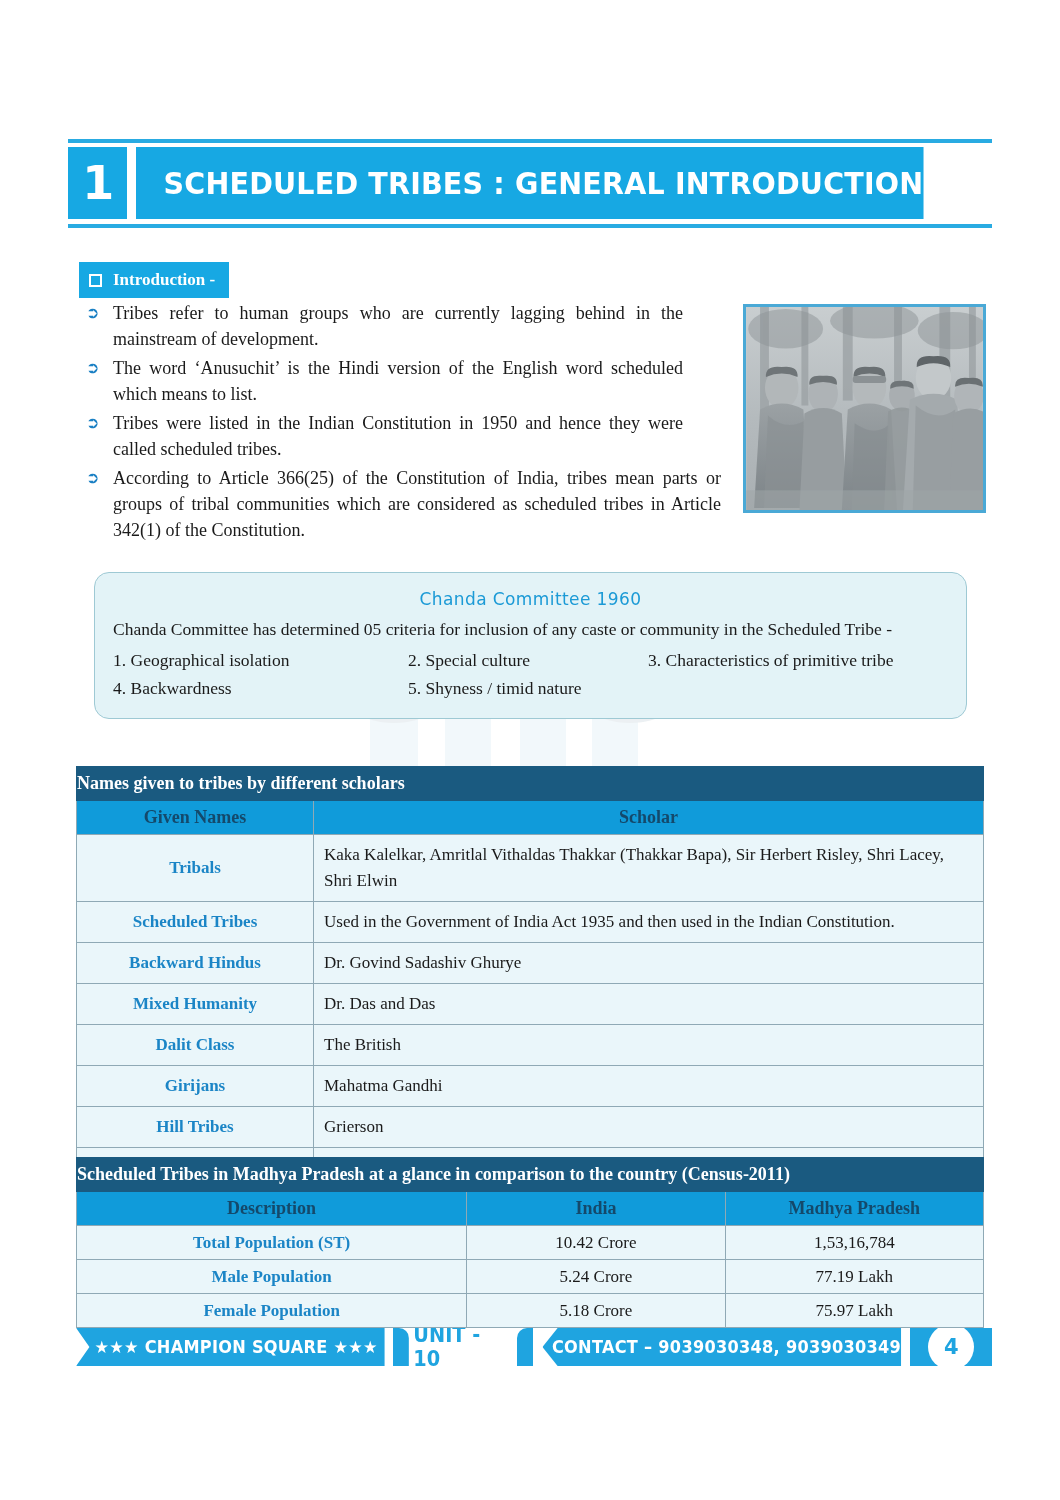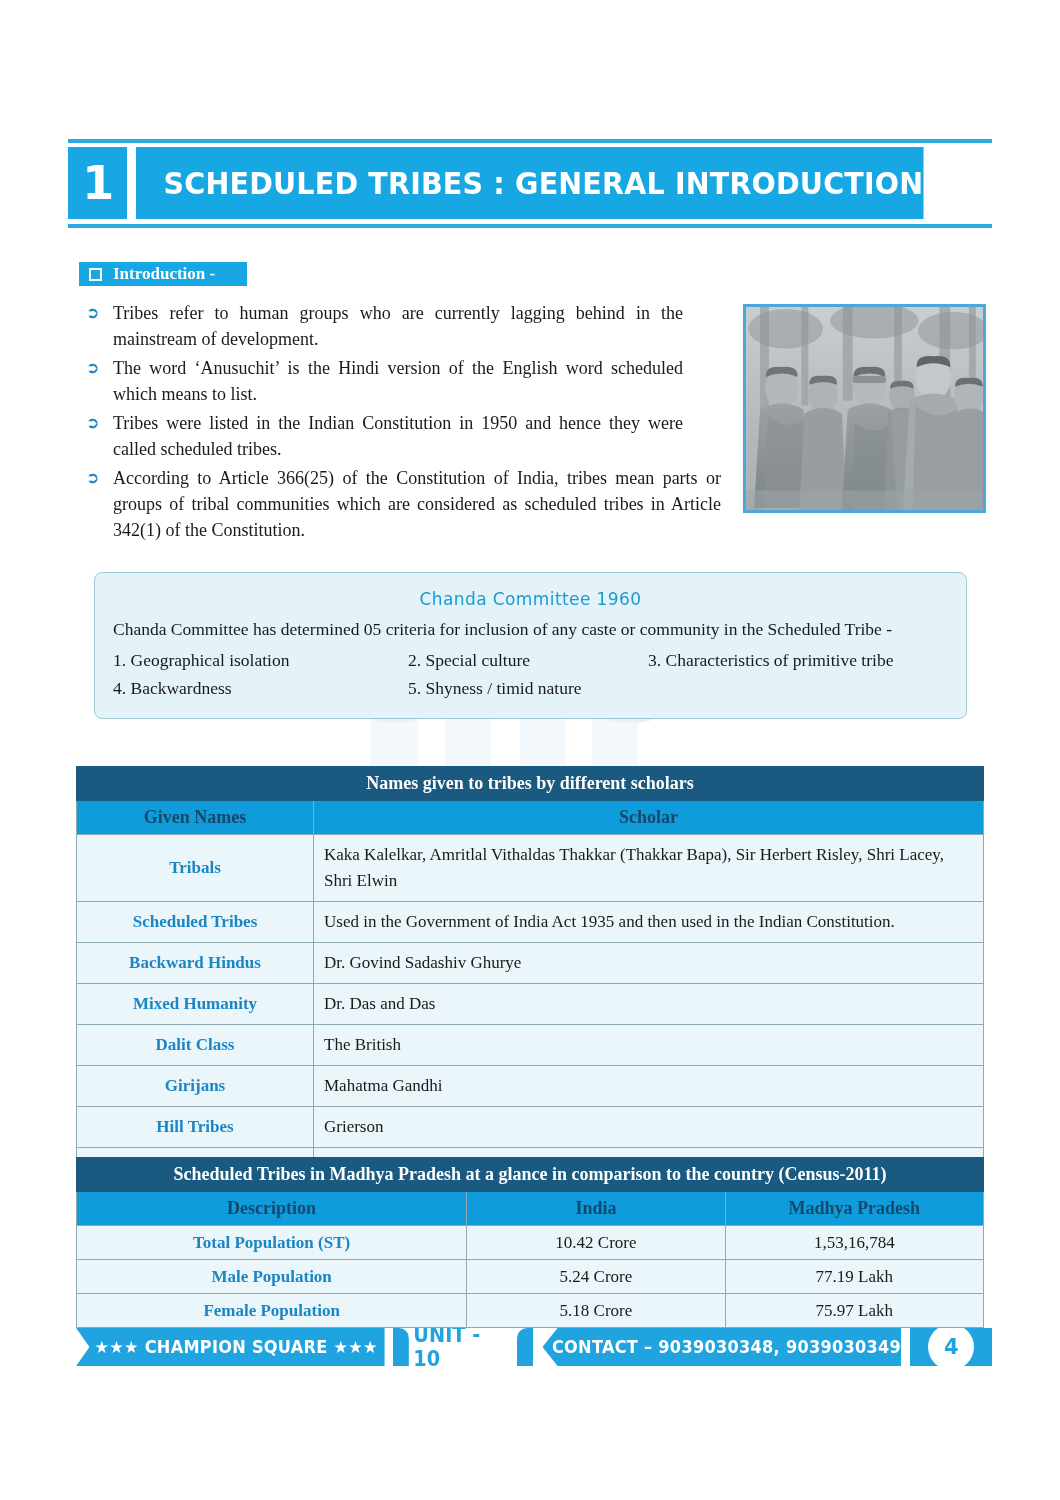--- a/index.html
+++ b/index.html
@@ -79,25 +79,25 @@
     white-space: nowrap;
   }
 
   
   .section-badge {
     position: absolute;
     left: 79px;
     top: 262px;
     background: #17a8e3;
     color: #ffffff;
-    height: 24px;
+    height: 36px;
     display: flex;
     align-items: center;
     gap: 11px;
-    padding: 0 32px 0 10px;
+    padding: 0 14px 0 10px;
     font-family: "Liberation Serif", serif;
     font-weight: bold;
     font-size: 17px;
   }
   .badge-sq {
     width: 13px;
     height: 13px;
     border: 2px solid #ffffff;
     display: block;
   }
@@ -145,21 +145,21 @@
   .bullet-txt.narrow { width: 570px; flex: none; }
 
   
   .chanda {
     position: absolute;
     left: 94px;
     top: 572px;
     width: 873px;
     background: #e3f3f7;
     border: 1.5px solid #9ec9d4;
-    border-radius: 8px;
+    border-radius: 15px;
     padding: 16px 18px 16px 18px;
     z-index: 2;
   }
   .chanda-title {
     text-align: center;
     color: #1b9ad6;
     font-family: "DejaVu Sans", sans-serif;
     font-size: 17px;
     font-weight: normal;
     letter-spacing: 0.4px;
@@ -192,21 +192,21 @@
   }
   .tbl td, .tbl th { border: 1px solid #8fa9b5; }
 
   .tbl .title-row th {
     background: #1a5a80;
     color: #ffffff;
     font-family: "Liberation Serif", serif;
     font-weight: bold;
     font-size: 18px;
     padding: 6px 0;
-    text-align: center;
+    text-align: left;
     border-color: #1a5a80;
   }
   .tbl .col-row th {
     background: #109bda;
     color: #14496b;
     font-weight: bold;
     font-size: 18px;
     padding: 6px 17px;
     text-align: center;
   }

